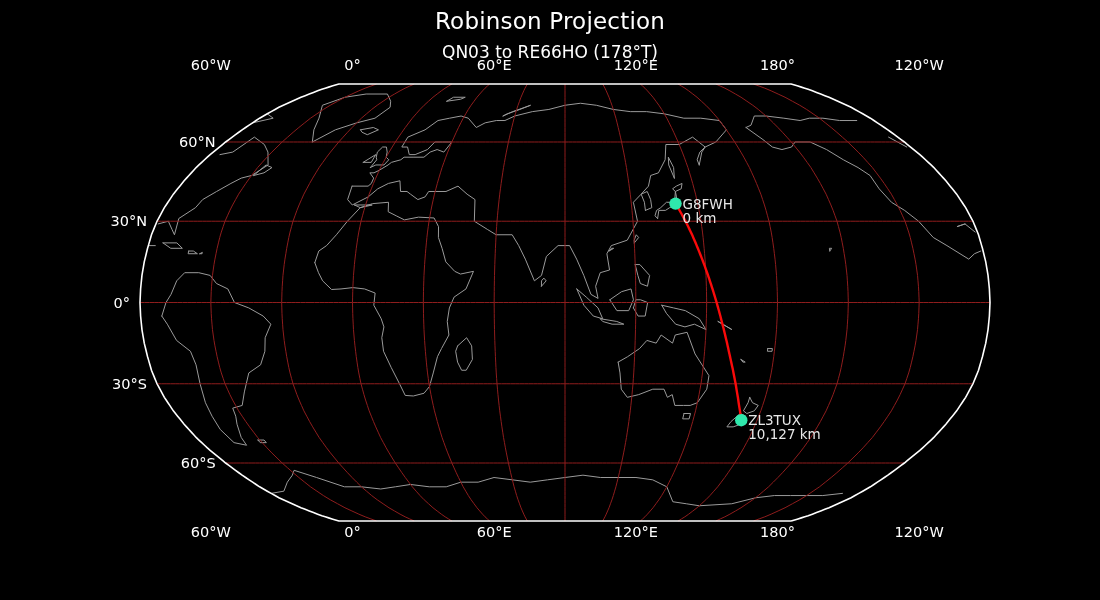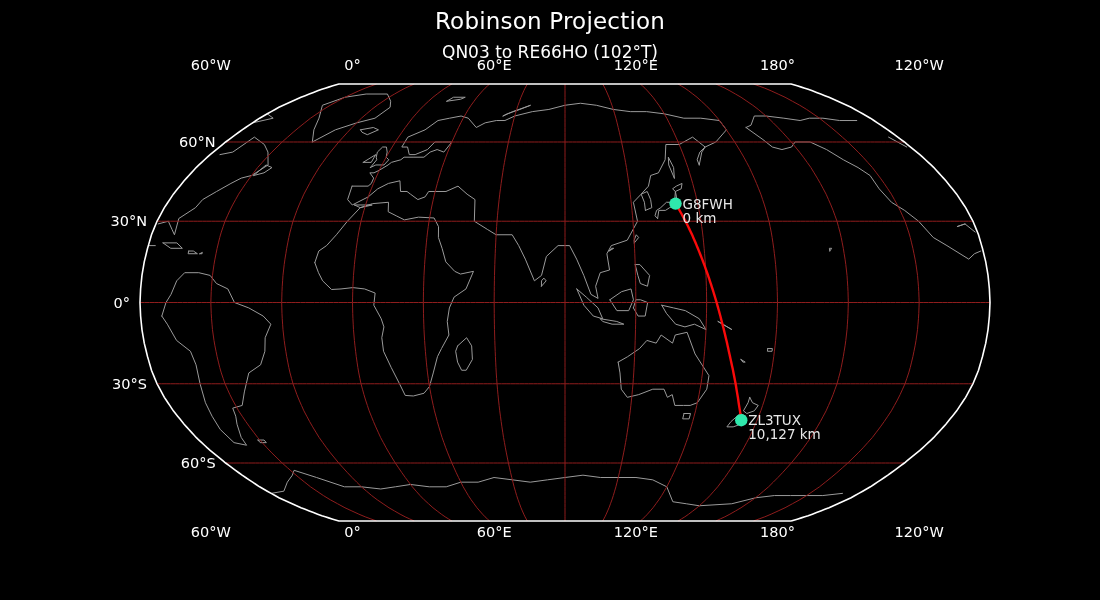--- a/index.html
+++ b/index.html
@@ -50,21 +50,21 @@
     font-family: "DejaVu Sans", sans-serif;
     font-size: 13.5px;
   }
 </style>
 </head>
 <body>
 
 <div id="app">
 
   <div class="title">Robinson Projection</div>
-  <div class="subtitle">QN03 to RE66HO (102°T)</div>
+  <div class="subtitle">QN03 to RE66HO (178°T)</div>
 
   <svg id="mapsvg" width="1100" height="600">
     <g id="coastlines">
         <path d="M314.81 262.67 L318.79 251.02 L326.58 245.60 L336.41 234.76 L347.40 221.22 L360.22 207.67 L372.65 203.62 L388.53 202.27 L388.19 211.74 L396.23 215.80 L404.36 219.86 L418.46 217.15 L434.10 217.97 L438.52 226.64 L438.41 237.47 L442.09 248.31 L445.79 261.86 L454.72 271.34 L460.47 274.05 L473.49 271.34 L465.97 288.95 L454.09 297.08 L449.37 307.92 L447.26 321.47 L448.92 335.01 L441.50 348.56 L437.45 356.69 L433.25 372.94 L429.49 386.49 L424.00 393.26 L413.37 395.97 L405.22 395.43 L399.53 383.78 L391.22 367.53 L383.54 351.27 L381.81 337.72 L383.91 326.88 L381.21 318.76 L373.80 305.21 L375.12 293.02 L364.59 288.95 L352.87 287.60 L341.01 288.95 L331.56 289.49 L322.61 280.82 L318.49 272.70 L314.81 262.67" fill="none" stroke="#9a9a9a" stroke-width="1" stroke-linejoin="round" stroke-linecap="round"></path>
         <path d="M457.64 345.85 L466.61 337.72 L471.65 345.85 L472.41 359.40 L466.21 370.24 L461.62 370.24 L457.57 362.11 L455.66 351.27 L457.64 345.85" fill="none" stroke="#9a9a9a" stroke-width="1" stroke-linejoin="round" stroke-linecap="round"></path>
         <path d="M352.07 186.13 L347.60 199.57 L352.28 204.97 L368.26 196.87 L377.78 188.81 L388.37 183.45 L399.95 180.77 L400.54 191.49 L407.03 191.49 L410.50 194.17 L417.87 199.57 L425.10 196.87 L428.67 191.49 L435.16 191.49 L445.98 191.49 L458.00 186.13 L467.08 194.17 L474.97 199.57 L474.33 221.22 L487.31 229.35 L496.08 234.76 L512.16 234.76 L518.71 245.60 L525.33 259.15 L534.41 280.82 L541.50 275.41 L546.36 256.44 L558.06 245.60 L569.63 245.60 L576.67 259.15 L583.80 275.41 L590.95 294.37 L598.04 298.44 L595.63 286.24 L600.22 272.70 L609.56 269.99 L606.88 253.73 L611.29 245.60 L627.26 240.18 L637.53 221.22 L633.38 202.27 L641.16 194.17 L648.46 186.13 L650.66 175.49 L658.42 172.84 L665.13 159.78 L665.85 144.51 L679.17 144.51 L692.57 137.12 L705.16 147.03 L715.85 141.99 L726.44 129.82 L719.45 120.52 L700.74 118.20 L683.77 118.20 L664.23 113.82 L646.62 111.63 L630.30 111.63 L613.33 109.44 L596.30 105.25 L580.40 103.25 L565.00 105.25 L548.89 109.44 L532.35 111.63 L514.74 116.01 L504.94 120.52 L496.36 120.52 L485.17 122.84 L476.28 127.49 L468.29 118.20 L461.13 116.01 L449.62 118.20 L438.01 120.52 L425.09 129.82 L407.85 137.12 L401.80 147.03 L407.56 147.03 L409.25 154.60 L415.16 154.60 L427.46 149.55 L434.89 141.99 L442.44 141.99 L448.09 141.99 L451.87 141.99 L443.83 152.08 L437.15 149.55 L430.15 152.08 L423.92 157.19 L413.98 157.19 L410.01 157.19 L404.05 157.19 L400.79 159.78 L391.44 162.37 L388.07 164.96 L379.37 170.20 L374.01 172.84 L369.86 172.84 L373.66 178.13 L371.35 183.45 L368.12 186.13 L352.07 186.13" fill="none" stroke="#9a9a9a" stroke-width="1" stroke-linejoin="round" stroke-linecap="round"></path>
         <path d="M370.33 167.55 L375.87 164.96 L384.00 164.96 L388.77 159.78 L386.16 157.19 L387.16 152.08 L386.44 147.03 L382.60 147.03 L377.38 152.08 L376.23 157.19 L376.76 159.78 L370.33 167.55" fill="none" stroke="#9a9a9a" stroke-width="1" stroke-linejoin="round" stroke-linecap="round"></path>
         <path d="M363.19 162.37 L375.73 154.60 L374.24 157.19 L371.26 162.37 L363.19 162.37" fill="none" stroke="#9a9a9a" stroke-width="1" stroke-linejoin="round" stroke-linecap="round"></path>
         <path d="M657.60 218.51 L658.83 210.38 L665.53 210.38 L669.61 207.67 L675.79 204.97 L676.48 196.87 L675.36 191.49 L672.60 188.81 L676.28 186.13 L682.04 183.45 L681.21 188.81 L675.36 191.49 L674.80 199.57 L670.88 202.27 L666.47 202.27 L660.71 207.67 L656.59 210.38 L655.01 215.80 L657.60 218.51" fill="none" stroke="#9a9a9a" stroke-width="1" stroke-linejoin="round" stroke-linecap="round"></path>
         <path d="M645.42 210.38 L651.81 207.67 L650.64 199.57 L647.23 191.49 L641.16 194.17 L644.41 202.27 L645.42 210.38" fill="none" stroke="#9a9a9a" stroke-width="1" stroke-linejoin="round" stroke-linecap="round"></path>

